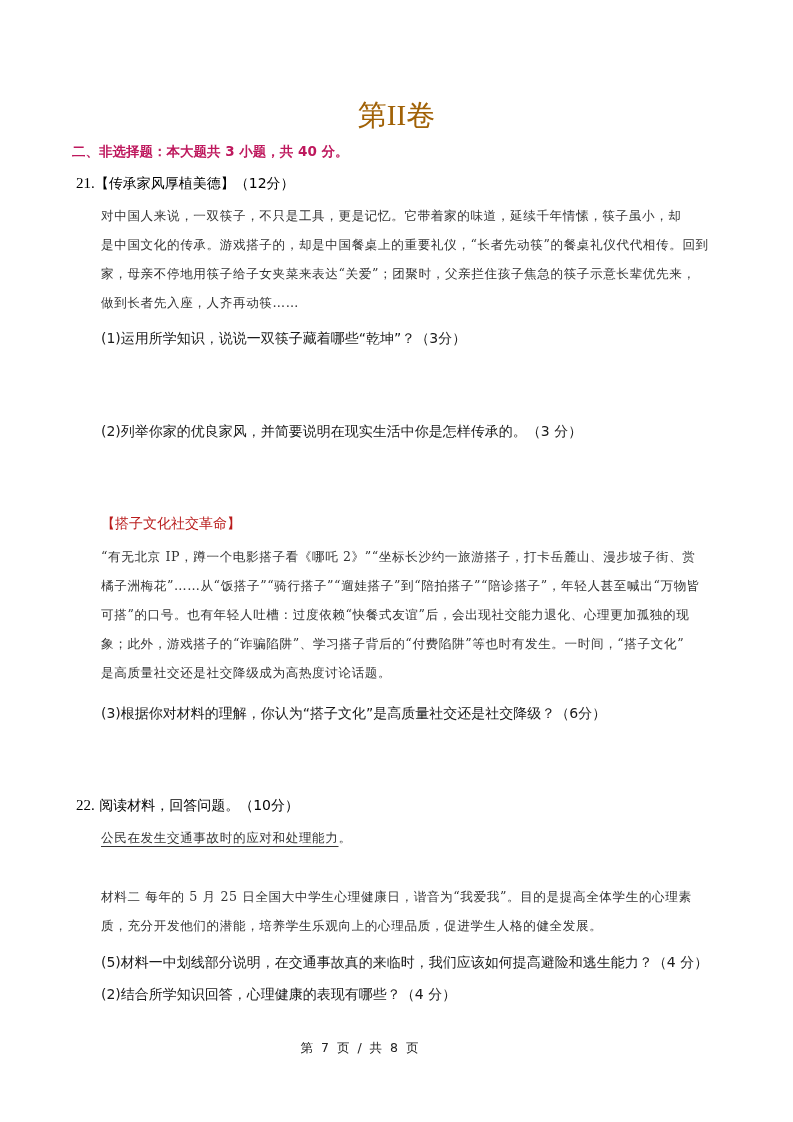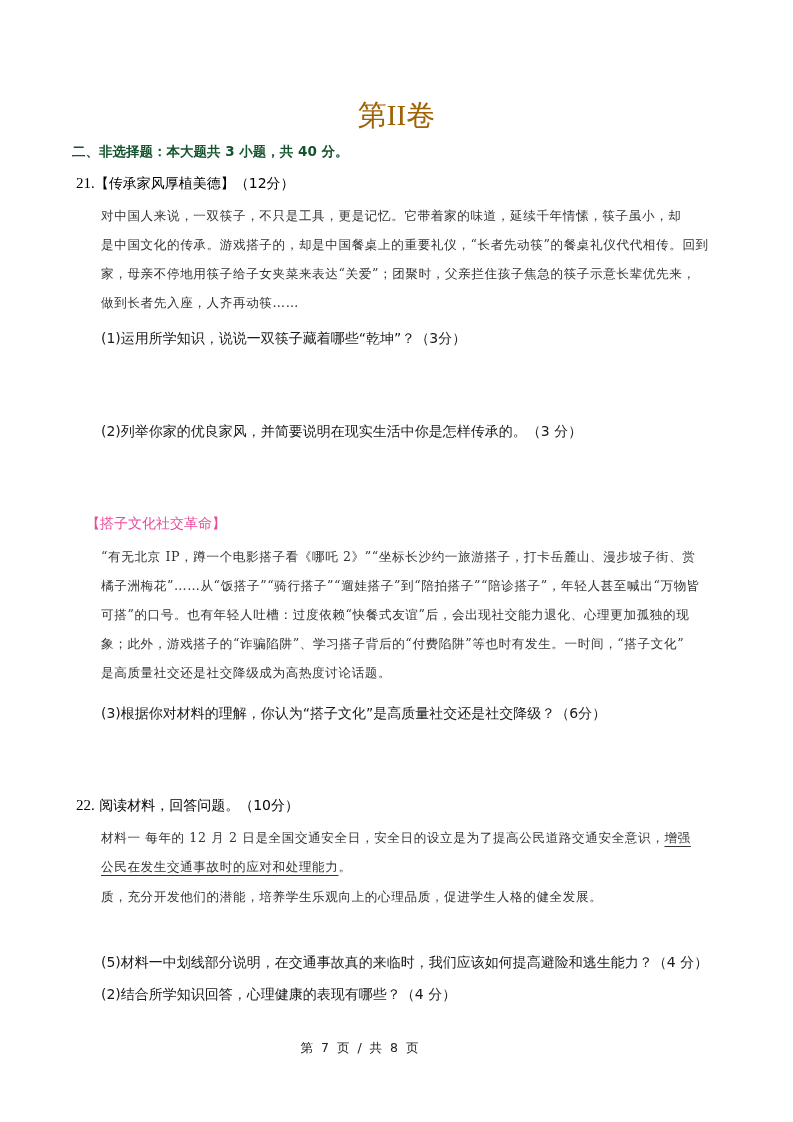--- a/index.html
+++ b/index.html
@@ -26,21 +26,21 @@
       color: #a16207;
       letter-spacing: 0px;
     }
     .section-heading {
       position: absolute;
       left: 72px;
       top: 143px;
       font-family: "DejaVu Sans", "Liberation Sans", sans-serif;
       font-weight: bold;
       font-size: 13.5px;
-      color: #14532d;
+      color: #be185d;
     }
     .q-title {
       position: absolute;
       left: 76px;
       font-family: "DejaVu Sans", "Liberation Sans", sans-serif;
       font-size: 14px;
       color: #000000;
     }
     .q-title .num {
       font-family: "Liberation Serif", serif;
@@ -69,25 +69,25 @@
     .question {
       position: absolute;
       left: 101px;
       font-family: "DejaVu Sans", "Liberation Sans", sans-serif;
       font-size: 14px;
       color: #1a1a1a;
       white-space: nowrap;
     }
     .sub-heading {
       position: absolute;
-      left: 86px;
+      left: 101px;
       top: 515px;
       font-family: "DejaVu Sans", "Liberation Sans", sans-serif;
       font-size: 14px;
-      color: #ec4899;
+      color: #b91c1c;
     }
     .underlined {
       text-decoration: underline;
       text-underline-offset: 4px;
       text-decoration-thickness: 1px;
     }
     .footer {
       position: absolute;
       left: 0;
       width: 721px;
@@ -134,25 +134,25 @@
   </div>
 
   <div class="question" style="top:705px;">(3)根据你对材料的理解，你认为“搭子文化”是高质量社交还是社交降级？（6分）</div>
 
   <div class="q-title" style="top:797px;">
     <span class="num">22.</span>
     <span class="bracket-title">阅读材料，回答问题。（10分）</span>
   </div>
 
   <div class="material" style="top:823px;">
-    <span class="line"><span>材料一  每年的 12 月 2 日是全国交通安全日，安全日的设立是为了提高公民道路交通安全意识，</span><span class="underlined">增强</span></span>
     <span class="line"><span class="underlined">公民在发生交通事故时的应对和处理能力</span><span>。</span></span>
   </div>
 
   <div class="material" style="top:882px;">
+    <span class="line">材料二  每年的 5 月 25 日全国大中学生心理健康日，谐音为“我爱我”。目的是提高全体学生的心理素</span>
     <span class="line">质，充分开发他们的潜能，培养学生乐观向上的心理品质，促进学生人格的健全发展。</span>
   </div>
 
   <div class="question" style="top:954px;">(5)材料一中划线部分说明，在交通事故真的来临时，我们应该如何提高避险和逃生能力？（4 分）</div>
 
   <div class="question" style="top:986px;">(2)结合所学知识回答，心理健康的表现有哪些？（4 分）</div>
 
   <div class="footer">第 7 页 / 共 8 页</div>
 
 </div>

